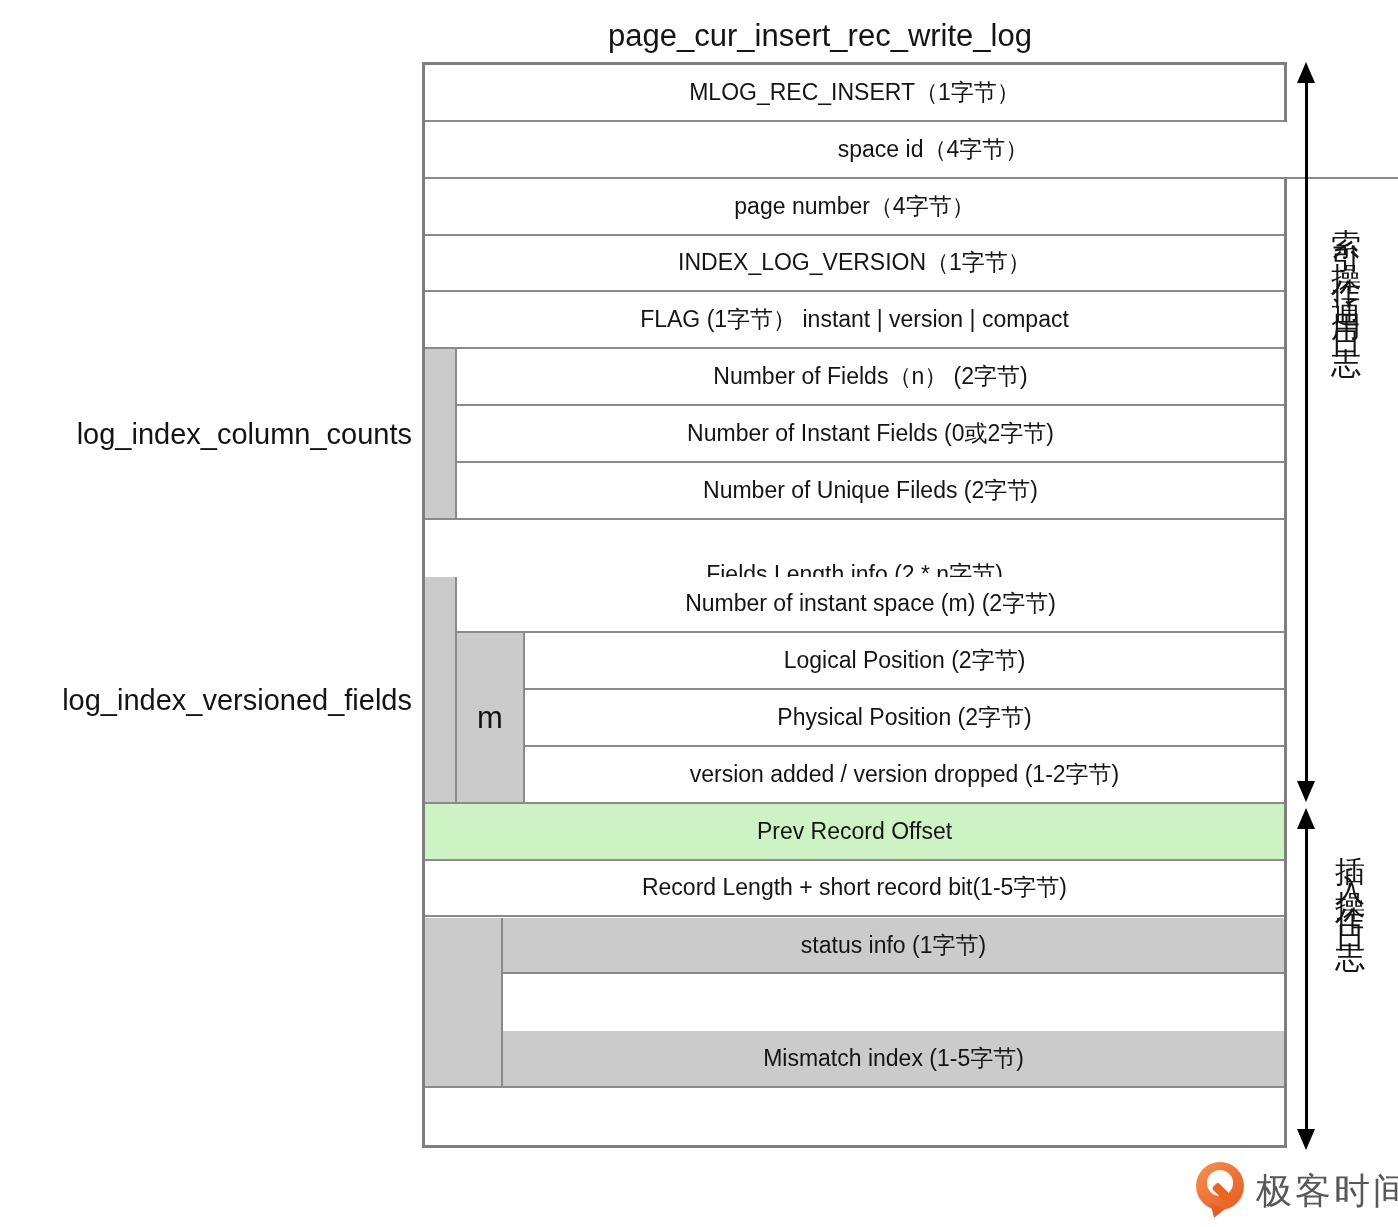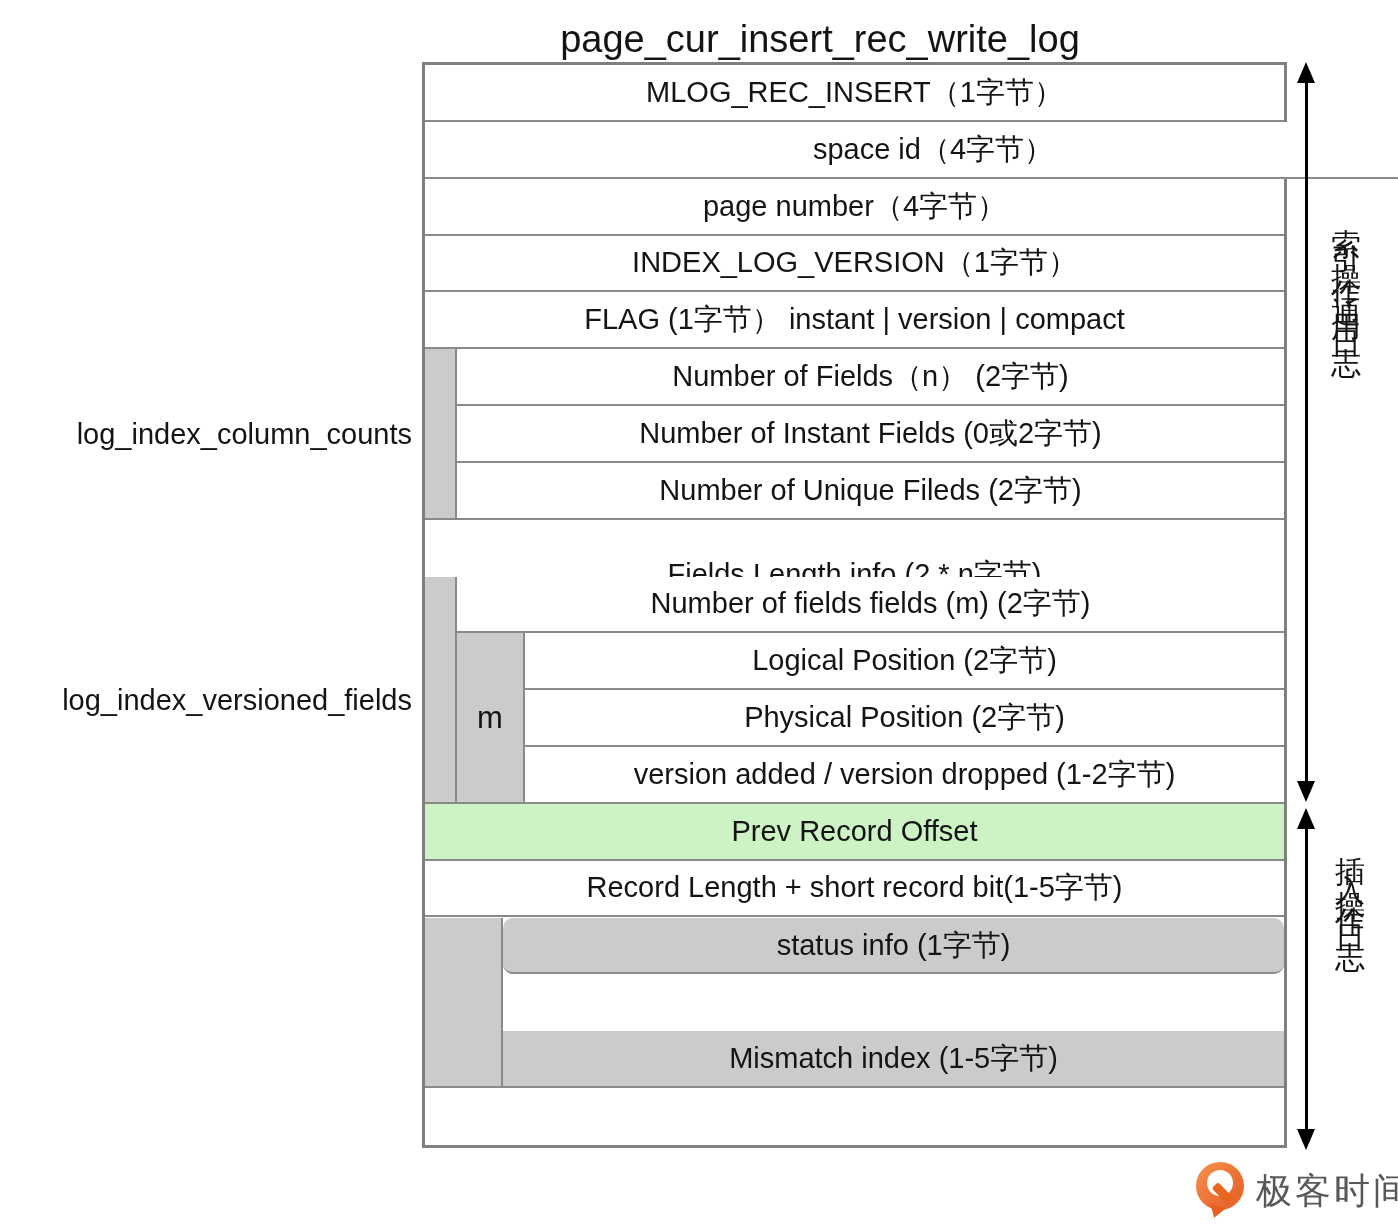--- a/index.html
+++ b/index.html
@@ -7,30 +7,30 @@
     --text:#141414; --arrow:#000000; --brand-orange:#ed6f33; --brand-text:#595757;
   }
   html,body{margin:0;padding:0;}
   body{
     width:1398px;height:1227px;background:#ffffff;position:relative;overflow:hidden;
     font-family:"Liberation Sans","DejaVu Sans",sans-serif;color:var(--text);
   }
   .canvas{position:absolute;left:0;top:0;width:1398px;height:1227px;}
   .title{
     position:absolute;left:820px;top:18px;transform:translateX(-50%);
-    font-size:38px;white-space:nowrap;
+    font-size:31px;white-space:nowrap;
   }
   .struct-table{
     position:absolute;left:422px;top:62px;width:865px;height:1086px;
     border:3px solid var(--outer);box-sizing:border-box;background:#fff;
   }
   .row{
     position:absolute;box-sizing:border-box;border-bottom:2px solid var(--border);
     display:flex;align-items:center;justify-content:center;
-    font-size:29px;white-space:nowrap;background:#fff;line-height:1;
+    font-size:23px;white-space:nowrap;background:#fff;line-height:1;
   }
   .row.bg-green{background:var(--green);}
   .row.bg-gray{background:var(--gray);}
   .row.last{border-bottom:none;}
   .strip{
     position:absolute;box-sizing:border-box;background:var(--gray);
     border-right:2px solid var(--border);border-bottom:2px solid var(--border);
     display:flex;align-items:center;justify-content:center;font-size:31px;
   }
   .side-label{
@@ -80,27 +80,27 @@
 
   <div class="row bg-white" style="left: 0px; top: 0px; width: 859px; height: 56.8421px;">MLOG_REC_INSERT（1字节）</div>
       <div class="row bg-white" style="left: 0px; top: 56.8421px; width: 1016px; height: 56.8421px;">space id（4字节）</div>
       <div class="row bg-white" style="left: 0px; top: 113.684px; width: 859px; height: 56.8421px;">page number（4字节）</div>
       <div class="row bg-white" style="left: 0px; top: 170.526px; width: 859px; height: 56.8421px;">INDEX_LOG_VERSION（1字节）</div>
       <div class="row bg-white" style="left: 0px; top: 227.368px; width: 859px; height: 56.8421px;">FLAG (1字节） instant | version | compact</div>
       <div class="row bg-white" style="left: 32px; top: 284.211px; width: 827px; height: 56.8421px;">Number of Fields（n） (2字节)</div>
       <div class="row bg-white" style="left: 32px; top: 341.053px; width: 827px; height: 56.8421px;">Number of Instant Fields (0或2字节)</div>
       <div class="row bg-white" style="left: 32px; top: 397.895px; width: 827px; height: 56.8421px;">Number of Unique Fileds (2字节)</div>
       <div class="row bg-white" style="left: 0px; top: 454.737px; width: 859px; height: 56.8421px; margin-top: 27px;">Fields Length info (2 * n字节)</div>
-      <div class="row bg-white" style="left: 32px; top: 511.579px; width: 827px; height: 56.8421px;">Number of fields fields (m) (2字节)</div>
+      <div class="row bg-white" style="left: 32px; top: 511.579px; width: 827px; height: 56.8421px;">Number of instant space (m) (2字节)</div>
       <div class="row bg-white" style="left: 100px; top: 568.421px; width: 759px; height: 56.8421px;">Logical Position (2字节)</div>
       <div class="row bg-white" style="left: 100px; top: 625.263px; width: 759px; height: 56.8421px;">Physical Position (2字节)</div>
       <div class="row bg-white" style="left: 100px; top: 682.105px; width: 759px; height: 56.8421px;">version added / version dropped (1-2字节)</div>
       <div class="row bg-green" style="left: 0px; top: 738.947px; width: 859px; height: 56.8421px;">Prev Record Offset</div>
       <div class="row bg-white" style="left: 0px; top: 795.789px; width: 859px; height: 56px;">Record Length + short record bit(1-5字节)</div>
-      <div class="row bg-gray" style="left: 78px; top: 852.632px; width: 781px; height: 56.8421px; border-radius: 10px;">status info (1字节)</div>
+      <div class="row bg-gray" style="left: 78px; top: 852.632px; width: 781px; height: 56.8421px;">status info (1字节)</div>
       <div class="row bg-gray" style="left: 78px; top: 966.316px; width: 781px; height: 56.8421px;">Mismatch index (1-5字节)</div>
       <div class="strip" style="left: 0px; top: 284.211px; width: 32px; height: 170.526px;"></div>
       <div class="strip" style="left: 0px; top: 511.579px; width: 32px; height: 227.368px;"></div>
       <div class="strip" style="left: 32px; top: 568.421px; width: 68px; height: 170.526px;">m</div>
       <div class="strip" style="left: 0px; top: 852.632px; width: 78px; height: 170.526px;"></div>
     </div>
 
   <div class="side-label" style="right:986px;top:418px;">log_index_column_counts</div>
 
   <div class="side-label" style="right:986px;top:684px;">log_index_versioned_fields</div>

